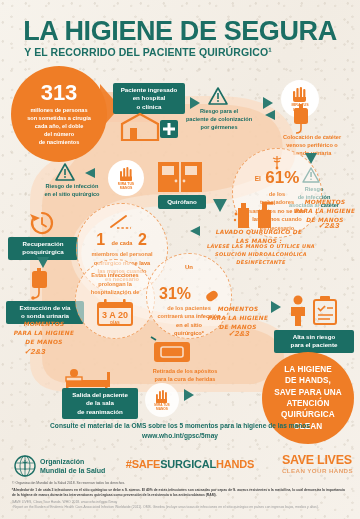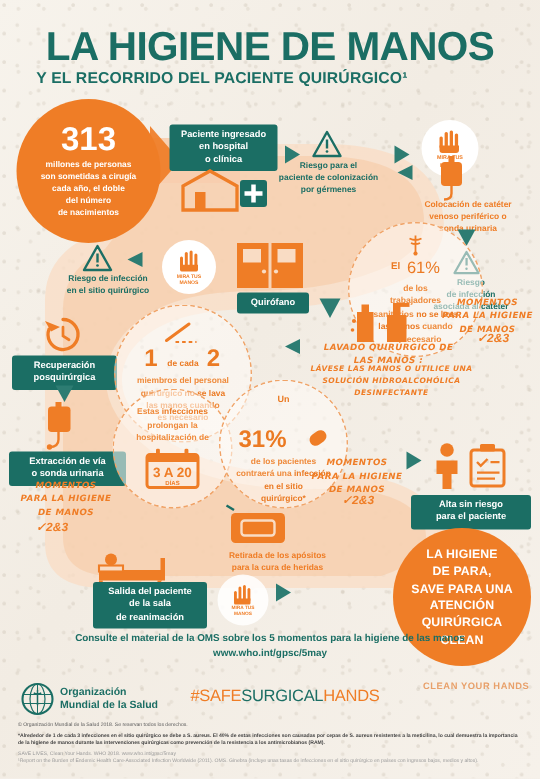--- a/index.html
+++ b/index.html
@@ -63,21 +63,21 @@
   
   .dotted-circle {
     border-radius: 50%;
     border: 1.4px dashed #f0a367;
     background: rgba(255,252,248,.55);
     display: flex; align-items: center; justify-content: center;
     flex-direction: column; text-align: center;
     color: #eb7a23;
   }
   #stat-61 { top: 148px; left: 232px; width: 90px; height: 90px; }
-  #stat-61 .pct { font-size: 11px; font-weight: 400; }
+  #stat-61 .pct { font-size: 17px; font-weight: 700; }
   #stat-61 .pre { font-size: 6.5px; font-weight: 700; vertical-align: middle; }
   #stat-61 .body { font-size: 5.7px; line-height: 1.5; padding: 0 10px; margin-top: 2px; color:#ef8b3c; font-weight:600;}
   #stat-61 .body b { color: #eb7a23; font-weight: 900; }
 
   #stat-1de2 { top: 203px; left: 76px; width: 92px; height: 92px; }
   #stat-1de2 .row { font-size: 16px; font-weight: 900; letter-spacing: 1px; }
   #stat-1de2 .row span.small { font-size: 5.6px; font-weight: 700; letter-spacing: 0; }
   #stat-1de2 .body { font-size: 5.6px; line-height: 1.5; padding: 0 9px; margin-top: 1px; color: #ef8b3c; font-weight:600;}
   #stat-1de2 .body b { color: #eb7a23; font-weight: 900; }
 
@@ -121,21 +121,21 @@
   }
   #footer-cta b { font-weight: 900; }
   #footer-url {
     top: 432px; left: 0; width: 360px; text-align: center;
     font-size: 6.6px; color: #1b6e64; font-weight: 600;
   }
   #who-logo-block { top: 455px; left: 14px; display: flex; align-items: center; gap: 4px; }
   #who-logo-text { font-size: 7px; font-weight: 700; color: #1b6e64; line-height: 1.3; }
   #hashtag {
     top: 458px; left: 110px; width: 160px; text-align: center;
-    font-size: 11px; font-weight: 400; letter-spacing: -.2px;
+    font-size: 11px; font-weight: 700; letter-spacing: -.2px;
   }
   #hashtag .a { color: #ef7d26; }
   #hashtag .b { color: #1b6e64; }
   #savelives { top: 454px; left: 282px; width: 76px; text-align: left; }
   #savelives .l1 { font-size: 12.5px; font-weight: 900; color: #ef7d26; line-height: 1; letter-spacing:-.3px;}
   #savelives .l2 { font-size: 6.2px; font-weight: 700; color: #e8a06a; letter-spacing: .4px; }
 
   #fine-print { top: 481px; left: 12px; width: 336px; }
   #fine-print .fp { font-size: 3.4px; line-height: 1.5; color: #5b5b5b; }
   #fine-print .fp-bold { font-weight: 800; color: #444; }
@@ -153,21 +153,21 @@
            Q105 206 86 236 Q70 266 108 292 Q150 318 212 316 Q276 314 294 346
            Q308 376 262 392 L70 392 Q30 392 30 362 L30 200 Q30 172 58 158 Z" fill="#f9dcc4" opacity="0.75"></path>
   <path d="M118 104 L212 104 Q268 104 280 132 Q290 162 262 176 Q224 194 170 194
            Q98 194 76 232 Q58 268 100 300 Q146 328 212 326 Q268 324 282 348
            Q292 372 254 384 L76 384 Q42 384 42 358 L42 206 Q42 180 70 166 Z" fill="#f6c9a3" opacity="0.55"></path>
 
   <path d="M56 92 L160 92 L160 122 L56 122 Z" fill="#f7cdae" opacity="0.9"></path>
   <path d="M100 84 L120 107 L100 130 Z" fill="#ef7d26" opacity="0.92"></path>
 </svg>
 
-<div class="abs" id="title-main">LA HIGIENE DE MANOS</div>
+<div class="abs" id="title-main">LA HIGIENE DE SEGURA</div>
 <div class="abs" id="title-sub">Y EL RECORRIDO DEL PACIENTE QUIRÚRGICO¹</div>
 
 <div class="abs orange-circle" id="stat-313">
   <div class="num">313</div>
   <div class="txt">
     <span>millones de personas</span><br>
     <span>son sometidas a cirugía</span><br>
     <b>cada año,</b> <span>el doble</span><br>
     <span>del número</span><br>
     <span>de nacimientos</span>
@@ -364,21 +364,21 @@
     <rect x="3" y="4" width="34" height="5" fill="#ef7d26"></rect>
     <rect x="9" y="0" width="2.6" height="6" rx="1" fill="#ef7d26"></rect>
     <rect x="28" y="0" width="2.6" height="6" rx="1" fill="#ef7d26"></rect>
     <text x="20" y="19" font-family="Liberation Sans" font-size="9" font-weight="bold" fill="#ef7d26" text-anchor="middle">3 A 20</text>
     <text x="20" y="24.5" font-family="Liberation Sans" font-size="4" font-weight="bold" fill="#ef7d26" text-anchor="middle">DÍAS</text>
   </svg>
 </div>
 
 <div class="abs dotted-circle" id="stat-31">
   <div><span class="pre">Un</span></div>
-  <div style="display:flex;align-items:flex-start;gap:14px;margin-top:12px;">
+  <div style="display:flex;align-items:flex-end;gap:14px;margin-top:12px;">
     <span class="pct">31%</span>
     <svg width="14" height="14">
       <rect x="1" y="3" width="12" height="8" rx="4" fill="#ef7d26" transform="rotate(-35 7 7)"></rect>
     </svg>
   </div>
   <div class="body">
     de los pacientes<br>contraerá una <b>infección</b><br><b>en el sitio</b><br><b>quirúrgico*</b>
   </div>
 </div>
 
@@ -434,21 +434,21 @@
   <path d="M32 15 l2.5 2.5 L39 13" stroke="#ef7d26" stroke-width="1.6" fill="none"></path>
   <path d="M41 15 h6 M32 22 h15 M32 26 h12" stroke="#ef7d26" stroke-width="1.5"></path>
 </svg>
 <div class="abs pill" style="top:330px;left:274px;width:80px;">
   Alta sin riesgo<br>para el paciente
 </div>
 
 <div class="abs orange-circle" id="closing-circle">
   <div>
     <span>LA HIGIENE</span><br>
-    <span>DE PARA,</span><br>
+    <span>DE HANDS,</span><br>
     <span>SAVE PARA UNA</span><br>
     <span>ATENCIÓN</span><br>
     <span>QUIRÚRGICA</span><br>
     <span>CLEAN</span>
   </div>
 </div>
 
 <div class="abs" id="footer-cta">
   <span>Consulte el material de la OMS sobre los </span><b>5 momentos para la higiene de las manos</b>
 </div>
@@ -464,20 +464,21 @@
   <div id="who-logo-text">
     <span>Organización</span><br><span>Mundial de la Salud</span>
   </div>
 </div>
 
 <div class="abs" id="hashtag">
   <span class="a">#SAFE</span><span class="b">SURGICAL</span><span class="a">HANDS</span>
 </div>
 
 <div class="abs" id="savelives">
+  <div class="l1">SAVE LIVES</div>
   <div class="l2">CLEAN YOUR HANDS</div>
 </div>
 
 <div class="abs" id="fine-print">
   <div class="fp" style="margin-bottom:2px">© Organización Mundial de la Salud 2018. Se reservan todos los derechos.</div>
   <div class="fp fp-bold" style="margin-bottom:2px">*Alrededor de 1 de cada 3 infecciones en el sitio quirúrgico se debe a S. aureus. El 40% de estas infecciones son causadas por cepas de S. aureus resistentes a la meticilina, lo cual demuestra la importancia de la higiene de manos durante las intervenciones quirúrgicas como prevención de la resistencia a los antimicrobianos (RAM).</div>
   <div class="fp fp-faint">SAVE LIVES, Clean Your Hands. WHO 2018. www.who.int/gpsc/5may</div>
   <div class="fp fp-faint">¹Report on the Burden of Endemic Health Care-Associated Infection Worldwide (2011). OMS. Ginebra (incluye unas tasas de infecciones en el sitio quirúrgico en países con ingresos bajos, medios y altos).</div>
 </div>
 

